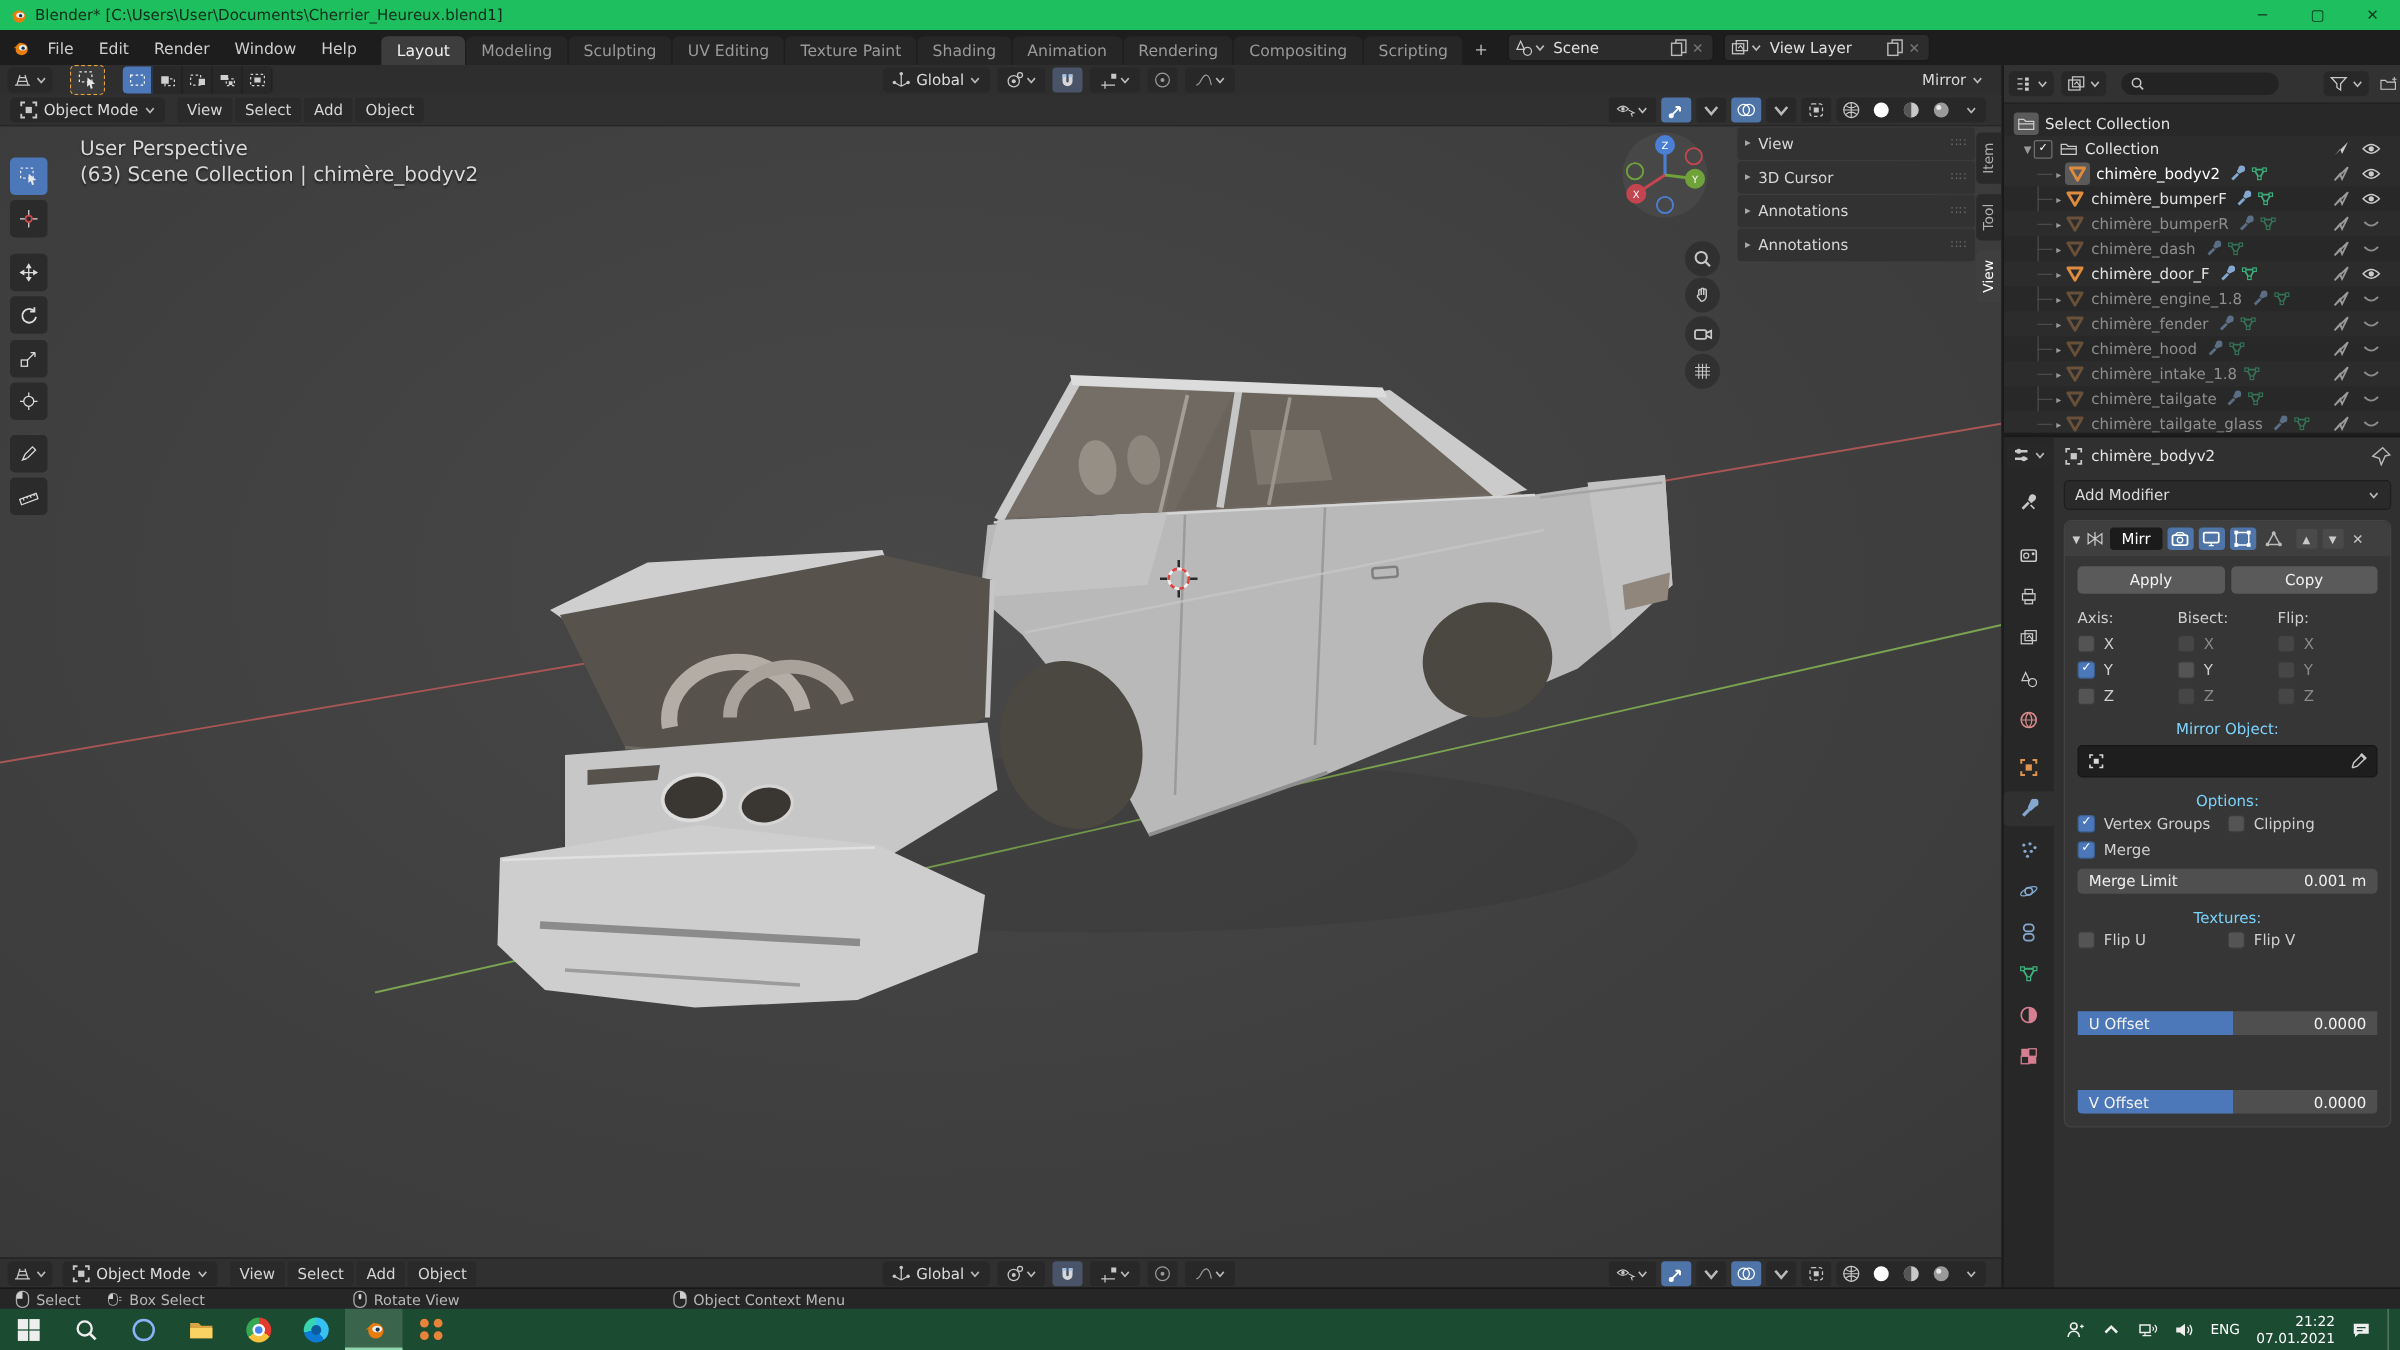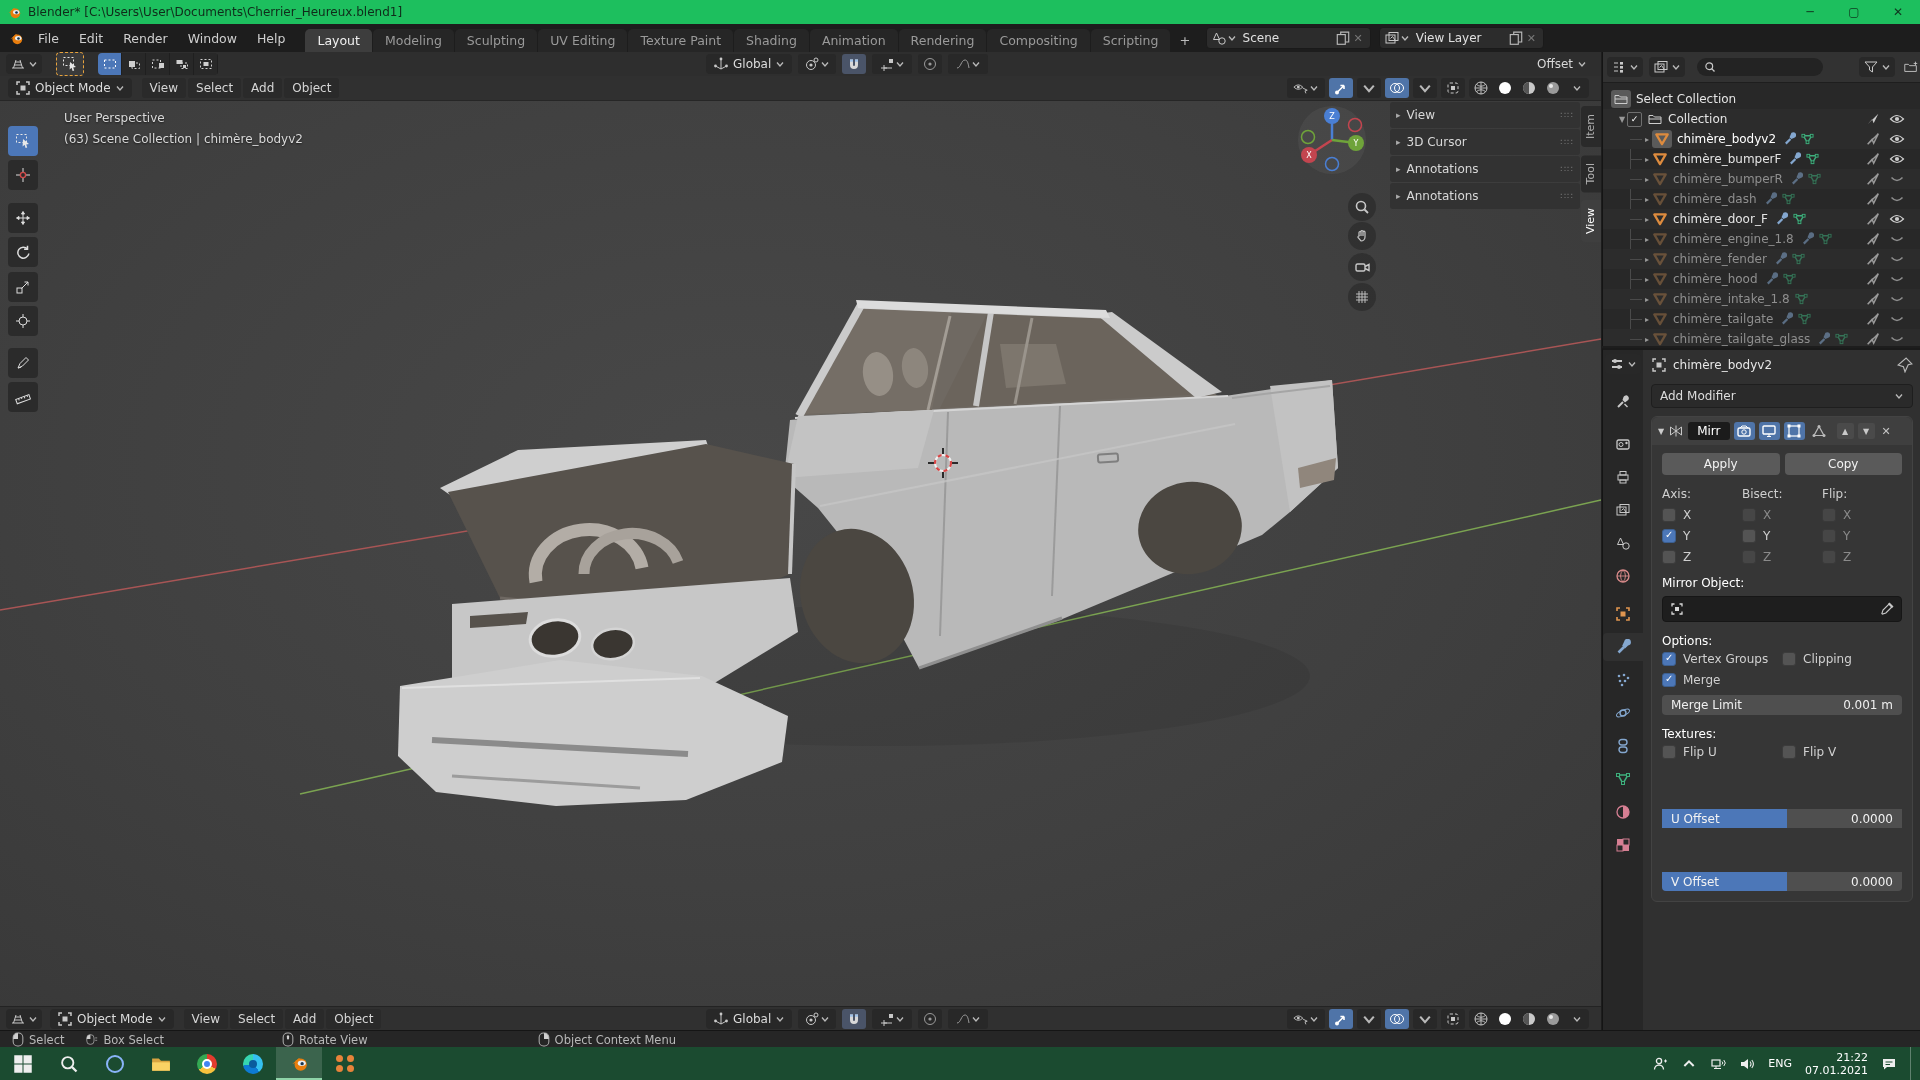--- a/index.html
+++ b/index.html
@@ -38,21 +38,21 @@
   .icobtn.lit{background:#636363;}
   .icobtn.mag{background:#4a5468;}
   #ts-options{position:absolute;right:14px;display:flex;align-items:center;gap:4px;font-size:12px;color:#d8d8d8;}
   
   #viewport{left:0;top:76px;width:1601px;height:930px;background:radial-gradient(ellipse at 46% 42%,#484848 0%,#404040 55%,#383838 100%);overflow:hidden;}
   .vhead{position:absolute;left:0;top:0;width:100%;height:24px;background:#303030;border-bottom:1px solid #262626;display:flex;align-items:center;}
   .vmenu{font-size:12px;color:#d6d6d6;padding:3px 8px;background:#2a2a2a;border-radius:3px;margin-left:2px;}
   .cluster{display:flex;align-items:center;gap:4px;}
   .shadegrp{display:flex;background:#282828;border-radius:4px;overflow:hidden;}
   .shadegrp .icobtn{border-radius:0;background:transparent;}
-  #overlay-text{left:64px;top:32px;font-size:12px;color:#d9d9d9;text-shadow:0 1px 2px rgba(0,0,0,.6);line-height:21px;}
+  #overlay-text{left:64px;top:32px;font-size:16px;color:#d9d9d9;text-shadow:0 1px 2px rgba(0,0,0,.6);line-height:21px;}
   .toolbtn{position:absolute;left:8px;width:30px;height:30px;border-radius:4px;background:rgba(40,40,40,.85);display:flex;align-items:center;justify-content:center;}
   .toolbtn.active{background:#4c77b8;}
   
   #npanel{position:absolute;left:1390px;top:26px;width:190px;}
   .nrow{height:26px;background:#323232;border-radius:3px;margin-bottom:1px;display:flex;align-items:center;font-size:12px;color:#d8d8d8;padding:0 6px;}
   .nrow .grip{margin-left:auto;color:#777;font-size:9px;letter-spacing:1px;}
   #ntabs{position:absolute;left:1581px;top:30px;width:20px;display:flex;flex-direction:column;gap:8px;}
   .ntab{writing-mode:vertical-rl;transform:rotate(180deg);background:#2a2a2a;color:#b0b0b0;font-size:11px;padding:8px 3px;border-radius:0 4px 4px 0;text-align:center;}
   .ntab.active{background:#3f3f3f;color:#fff;}
   .navbtn{position:absolute;left:1348px;width:28px;height:28px;border-radius:50%;background:rgba(30,30,30,.45);display:flex;align-items:center;justify-content:center;}
@@ -92,21 +92,21 @@
   .updown{color:#c9c9c9;font-size:8px;background:#4a4a4a;border-radius:2px;width:17px;height:16px;display:flex;align-items:center;justify-content:center;}
   #applyrow{display:flex;gap:5px;padding:8px 10px 2px 10px;}
   .bigbtn{flex:1;height:22px;background:#5a5a5a;border-radius:4px;color:#f2f2f2;display:flex;align-items:center;justify-content:center;font-size:12px;}
   #axisgrid{display:grid;grid-template-columns:1fr 1fr 1fr;padding:10px 10px 0 10px;row-gap:7px;color:#cfcfcf;}
   .cbrow{display:flex;align-items:center;gap:7px;}
   .cb{width:14px;height:14px;border-radius:3px;background:#545454;border:1px solid #3c3c3c;position:relative;flex:none;box-sizing:border-box;}
   .cb.on{background:#4c77b8;border-color:#3c5f90;}
   .cb.on::after{content:"✓";position:absolute;left:2px;top:-1px;color:#fff;font-size:10px;}
   .cb.dim{opacity:.55;}
   .dimtxt{color:#8a8a8a;}
-  .plabel{padding:12px 10px 4px 10px;color:#ffffff;}
+  .plabel{padding:12px 10px 4px 10px;color:#7dd3fc;text-align:center;}
   #mirrorfield{margin:2px 10px 0 10px;height:24px;background:#1e1e1e;border:1px solid #161616;border-radius:4px;display:flex;align-items:center;padding:0 6px;}
   #mirrorfield .ico:last-child{margin-left:auto;}
   .tworow{display:flex;padding:7px 10px 0 10px;}
   .tworow .cbrow{width:50%;}
   .slider{margin:8px 10px 0 10px;height:20px;border-radius:4px;background:#4f4f4f;display:flex;align-items:center;justify-content:space-between;padding:0 9px;color:#efefef;}
   .offsetwrap{margin:6px 10px 0 10px;border-radius:4px;overflow:hidden;}
   .offset{height:19px;display:flex;align-items:center;justify-content:space-between;padding:0 9px;color:#f2f2f2;background:linear-gradient(90deg,#4c77b8 0 52%,#4f4f4f 52%);margin-bottom:1px;margin-top:44px;}
   .offset:last-child{margin-bottom:0;}
   
   #statusbar{left:0;top:1030px;width:1920px;height:17px;background:#262626;border-top:1px solid #151515;display:flex;align-items:center;font-size:11.5px;color:#b8b8b8;}
@@ -358,21 +358,21 @@
             </svg>
           </span>
           <span class="ico caret">
             <svg viewBox="0 0 10 10">
               <path d="M2 3.5 L5 7 L8 3.5" fill="none" stroke="#b9b9b9" stroke-width="1.3"></path>
             </svg>
           </span>
         </span>
       </div>
     <div id="ts-options">
-      <span>Offset</span>
+      <span>Mirror</span>
       <span class="ico caret">
           <svg viewBox="0 0 10 10">
             <path d="M2 3.5 L5 7 L8 3.5" fill="none" stroke="#b9b9b9" stroke-width="1.3"></path>
           </svg>
         </span>
     </div>
   </div>
 
   <div id="viewport" class="abs">
     <svg class="abs" style="left:0;top:24px" width="1601" height="906" viewBox="0 24 1601 906">

